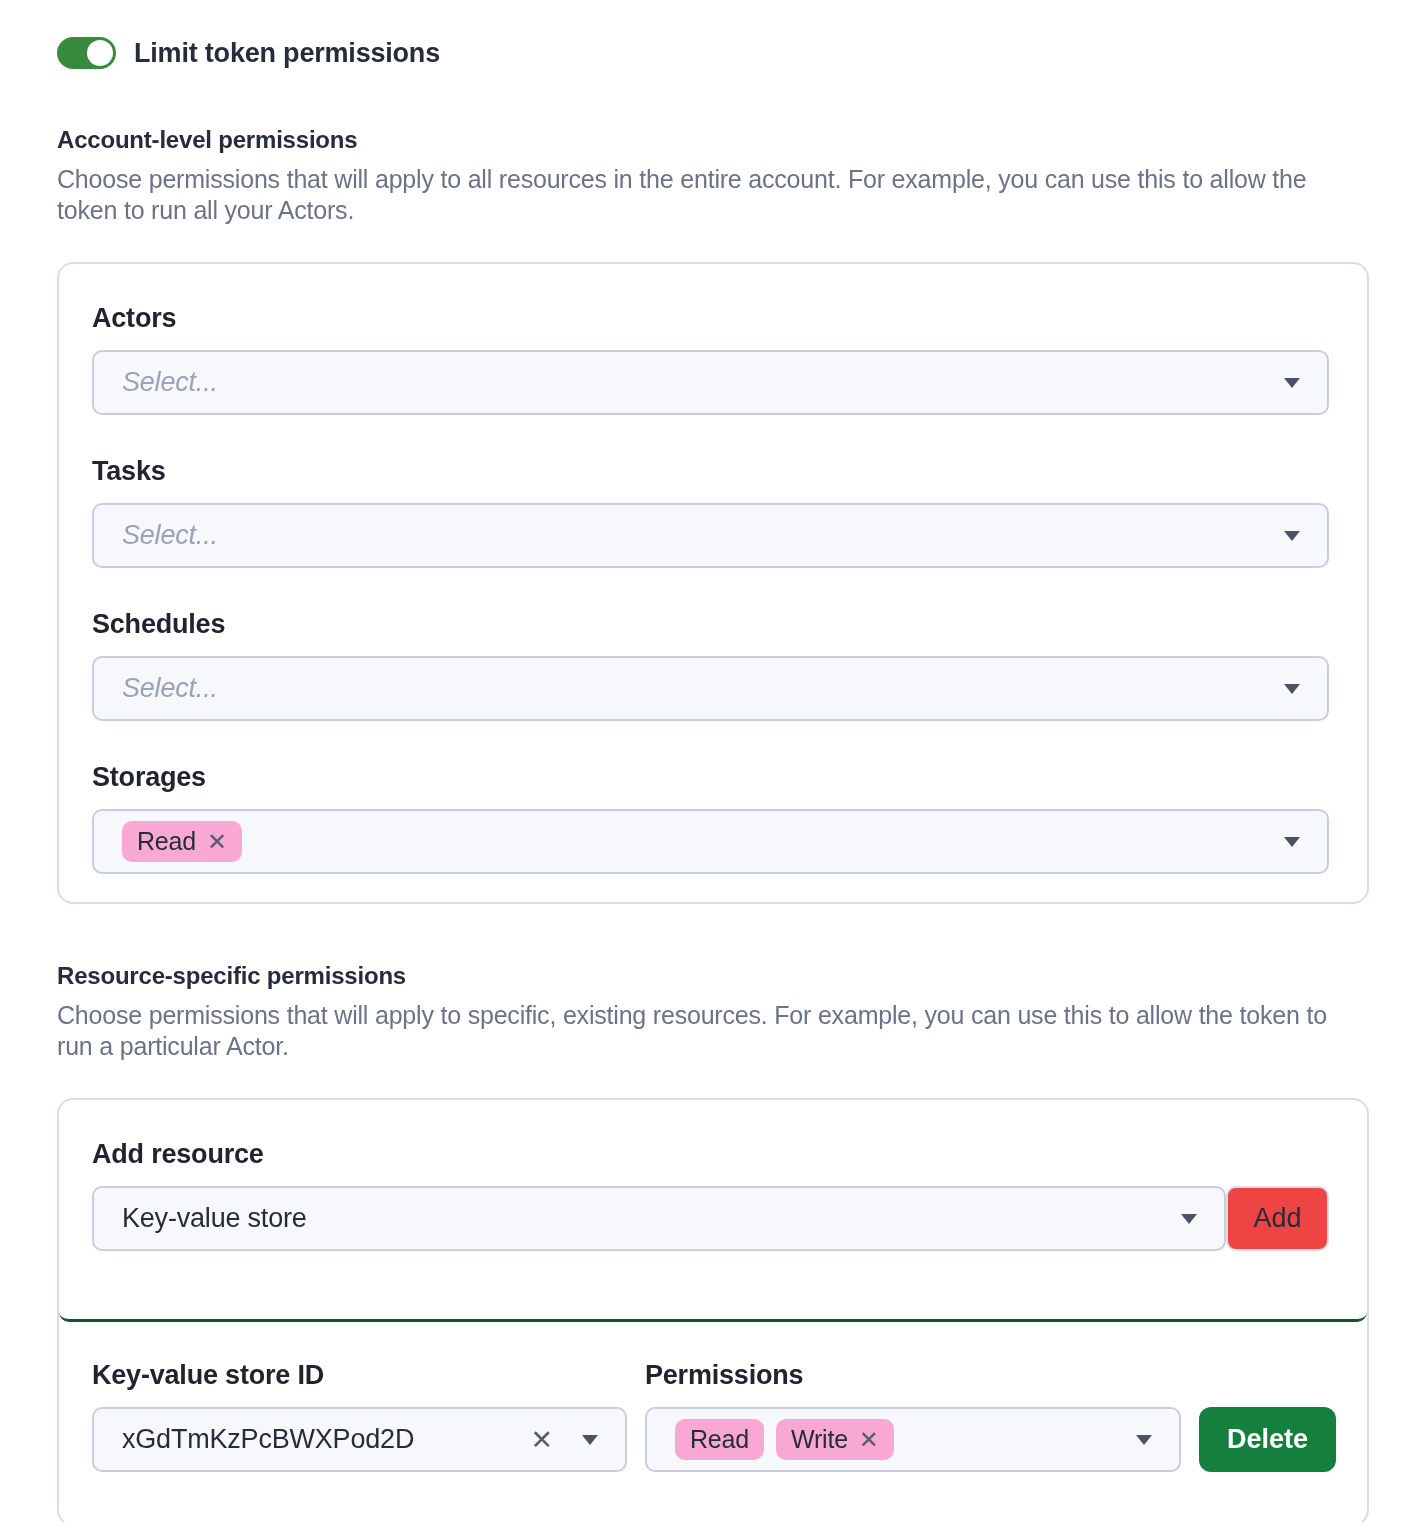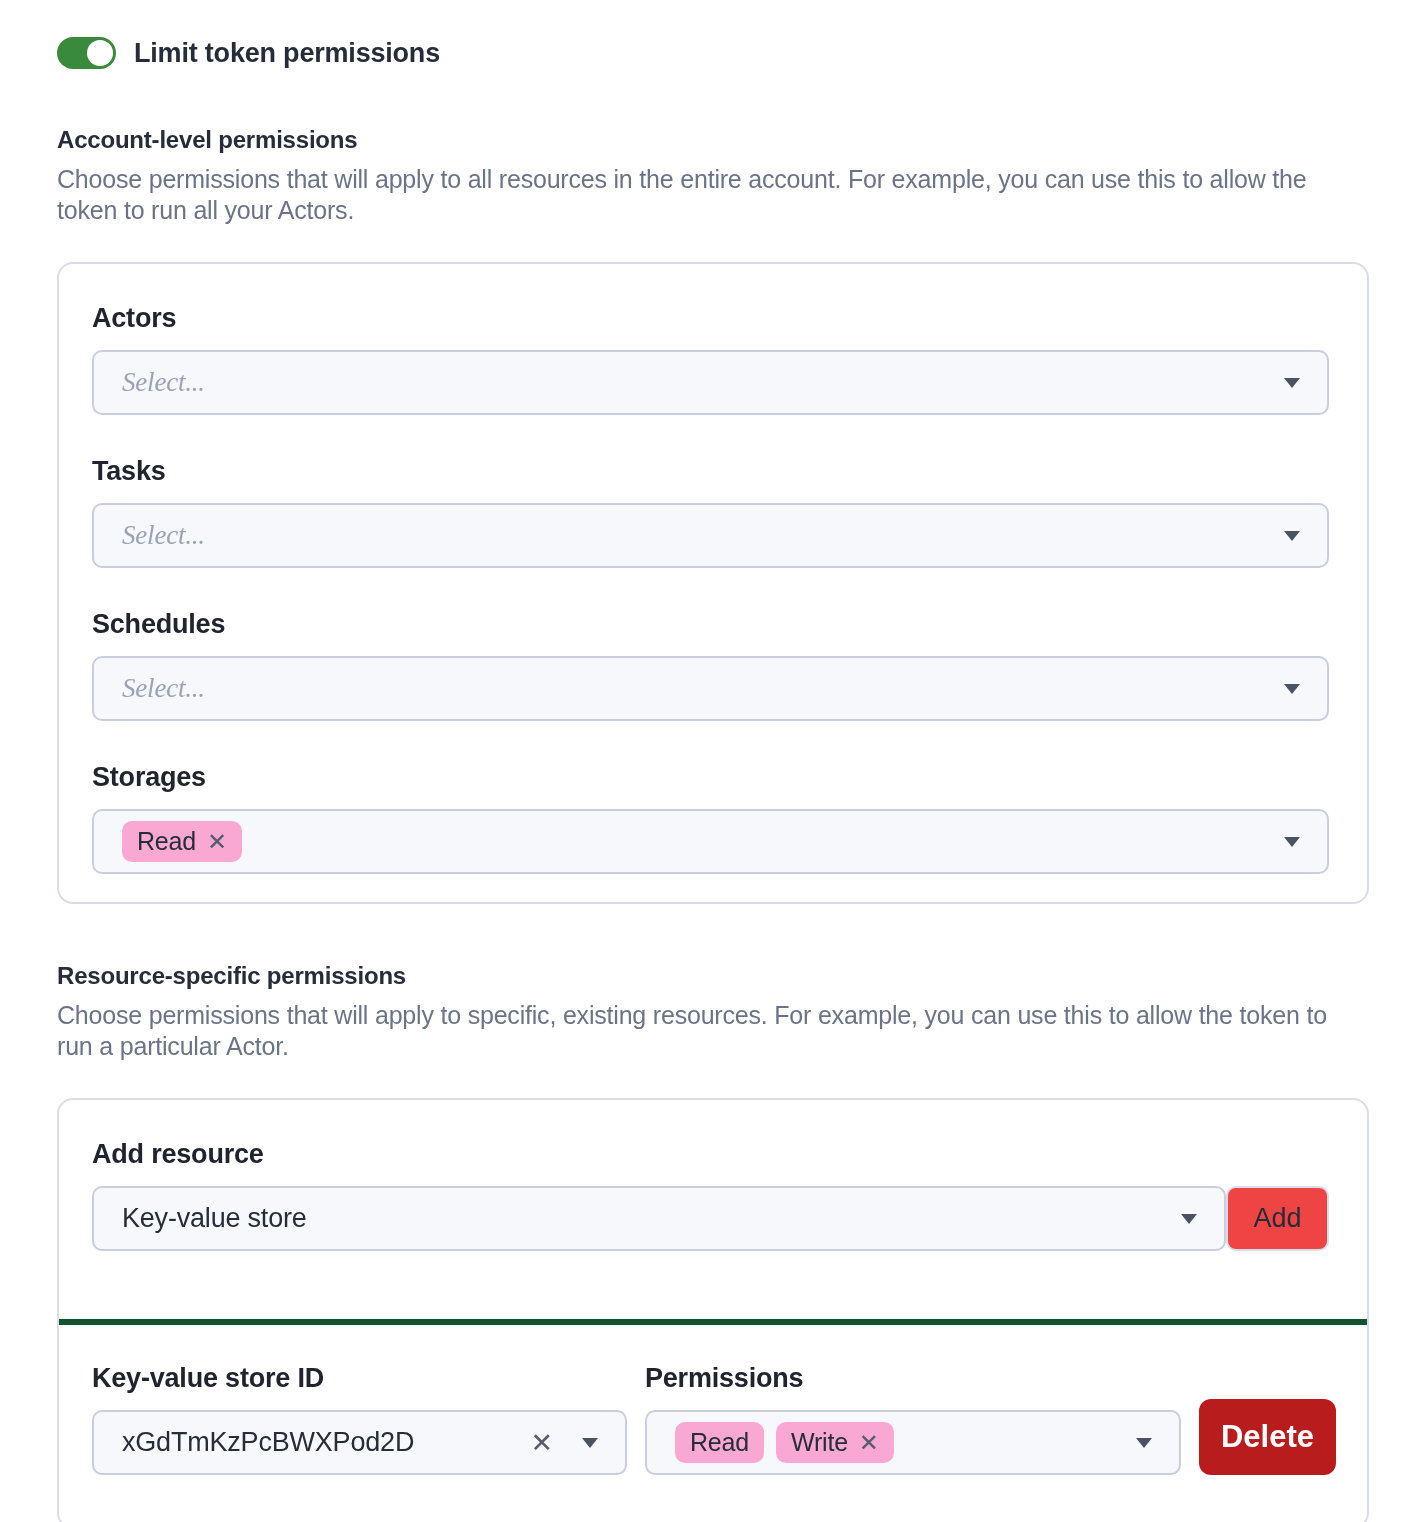--- a/index.html
+++ b/index.html
@@ -34,21 +34,21 @@
   .field + .field { margin-top: 42px; }
   .field-label { font-size: 27px; font-weight: 700; line-height: 28px; margin-bottom: 18px; color: #20242f; }
 
   
   .select {
     position: relative; height: 65px;
     background: #f7f8fb; border: 2px solid #c9cede; border-radius: 10px;
     display: flex; align-items: center; gap: 12px;
     padding: 0 70px 0 28px; cursor: pointer;
   }
-  .placeholder { font-style: italic; color: #9aa2b8; font-size: 27px; font-family: Liberation Serif, serif; }
+  .placeholder { font-style: italic; color: #9aa2b8; font-size: 27px; }
   .select-value { color: #262c3a; font-size: 27px; }
   .caret {
     position: absolute; right: 27px; top: 50%; transform: translateY(-50%);
     width: 0; height: 0;
     border-left: 8px solid transparent; border-right: 8px solid transparent;
     border-top: 10px solid #4b5264;
   }
   .clear-x {
     position: absolute; right: 72px; top: 50%; transform: translateY(-50%);
     color: #565d6e; font-size: 27px; font-style: normal; cursor: pointer; line-height: 1;
@@ -58,37 +58,37 @@
   .chip {
     display: inline-flex; align-items: center; gap: 11px;
     height: 41px; padding: 0 15px;
     background: #f9a8d4; border-radius: 10px;
     font-size: 25px; color: #262c3a; white-space: nowrap;
   }
   .chip .x { color: #555c6e; font-size: 24px; cursor: pointer; line-height: 1; }
 
   
   .card-resource { padding: 0; }
-  .card-top { padding: 40px 38px 68px 33px; border-bottom: 6px solid #14532d; }
+  .card-top { padding: 40px 38px 68px 33px; border-bottom: 3px solid #14532d; border-radius: 10px; }
   .add-row { display: flex; gap: 0; }
   .add-row .select { flex: 1 1 auto; }
   .btn-add {
     width: 103px; height: 65px; flex: 0 0 auto;
     background: #ef4444; border: 2px solid #d9dde8; border-radius: 10px;
     font-size: 27px; color: #262c3a;
     display: flex; align-items: center; justify-content: center; cursor: pointer;
   }
   .card-bottom { padding: 39px 38px 52px 33px; }
   .resource-row { display: flex; gap: 17px; align-items: flex-end; }
   .col-id { width: 535px; flex: 0 0 auto; }
   .col-perms { width: 536px; flex: 0 0 auto; margin-left: 1px; }
   .btn-delete {
-    width: 137px; height: 76px; margin-left: 1px; flex: 0 0 auto;
-    background: #b91c1c; border: none; border-radius: 12px;
-    color: #ffffff; font-size: 31px; font-weight: 700;
+    width: 137px; height: 65px; margin-left: 1px; flex: 0 0 auto;
+    background: #15803d; border: none; border-radius: 12px;
+    color: #ffffff; font-size: 27px; font-weight: 700;
     display: flex; align-items: center; justify-content: center; cursor: pointer;
   }
 </style>
 </head>
 <body>
 
 <div class="page">
 
   <div class="toggle-row">
     <div class="toggle">

